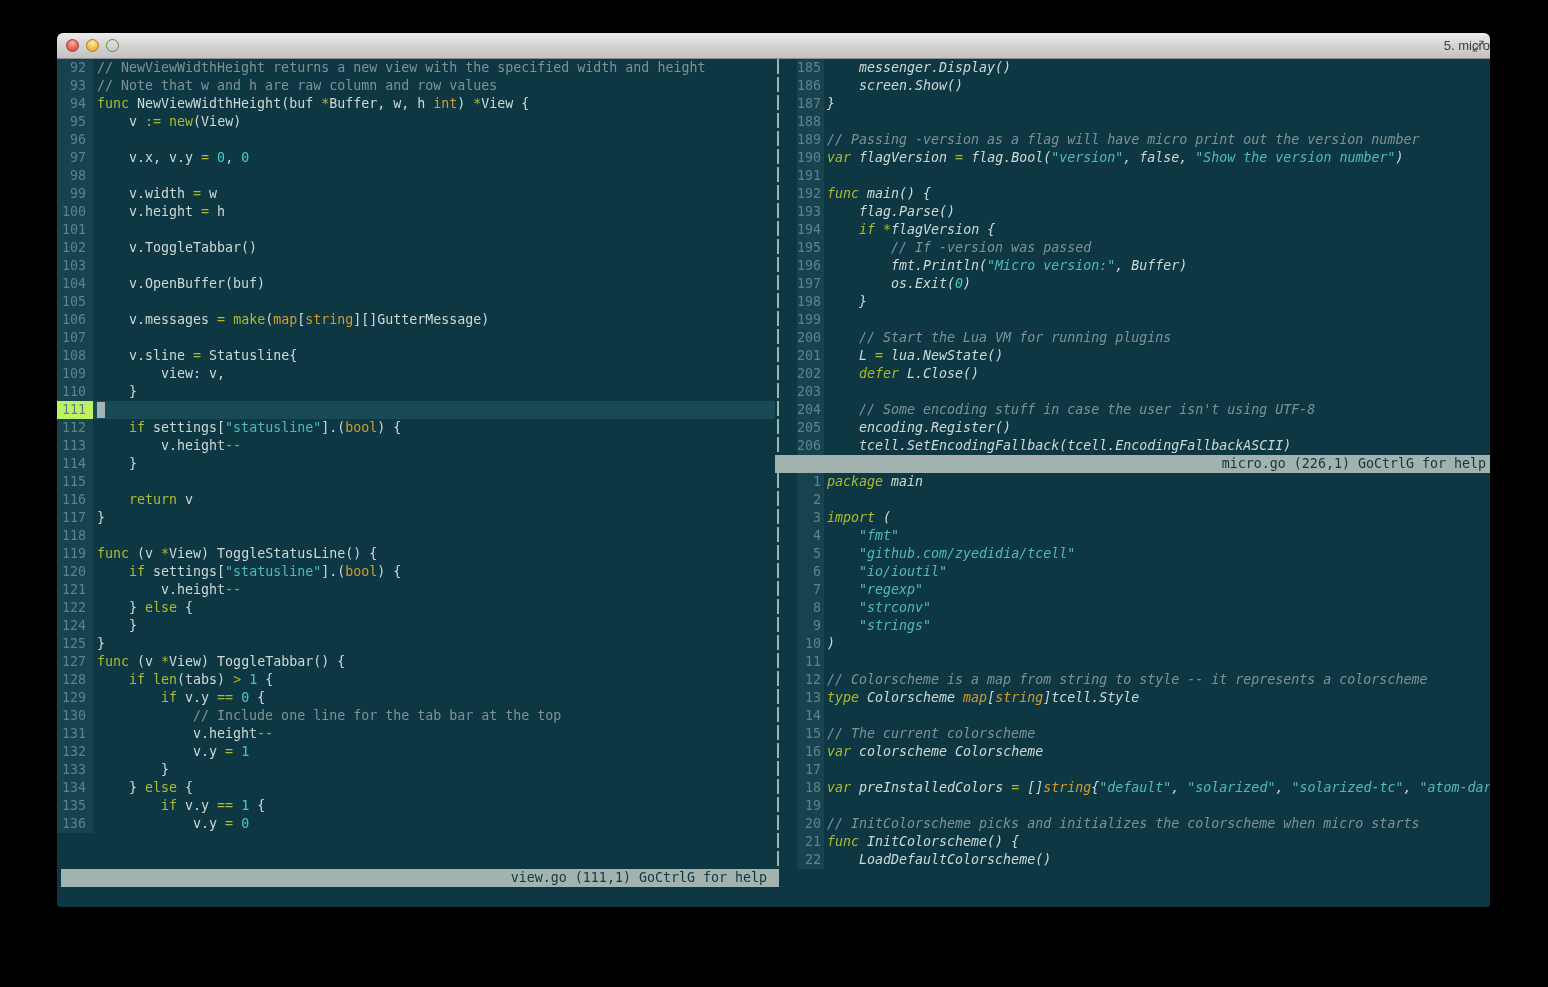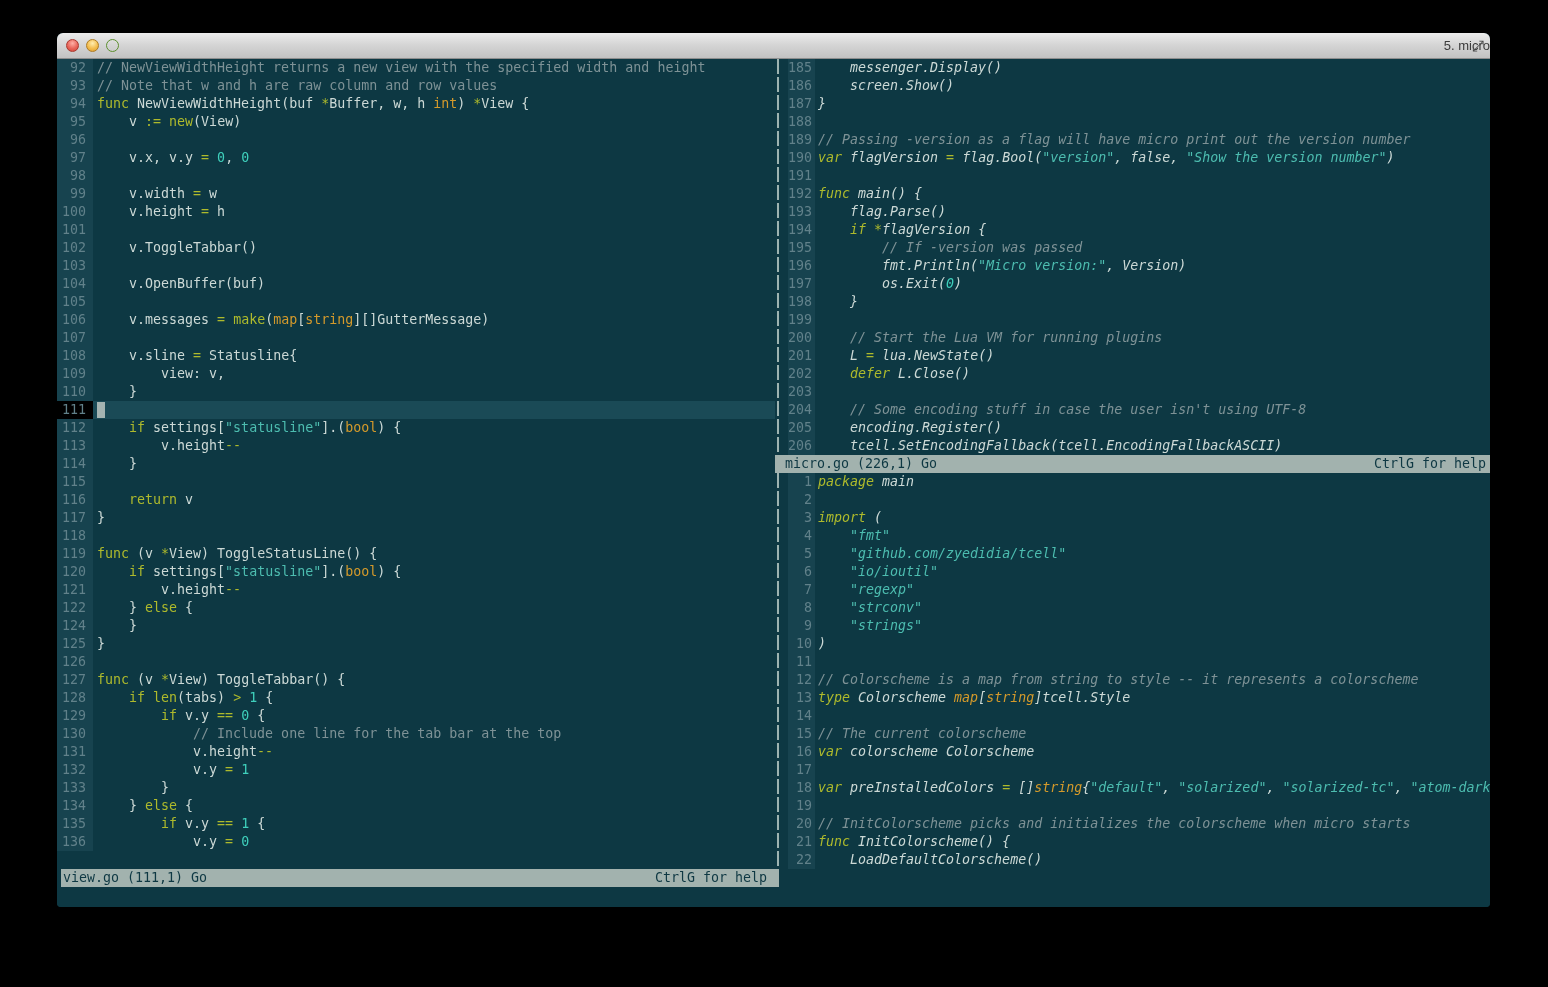--- a/index.html
+++ b/index.html
@@ -21,34 +21,34 @@
   .light.green{background:radial-gradient(circle at 50% 30%,#d8f6c0,#8ecf57 55%,#67ad36;);border:1px solid #5c8f2e;}
   .resize{position:absolute;right:6px;top:3px;font-size:15px;color:#4c4c4c;line-height:20px;}
   
   .editor{position:relative;width:1433px;height:827px;background:var(--bg);
           font-size:13.3px;line-height:18px;color:var(--plain);}
   .pane{position:absolute;overflow:hidden;background:var(--bg);}
   .row{display:flex;height:18px;white-space:pre;}
   .ln{flex:none;width:36px;box-sizing:border-box;padding-right:7px;text-align:right;
       background:var(--gutter);color:var(--lnum);}
   .code{flex:1;min-width:0;overflow:hidden;padding-left:4px;}
-  .right-pane .ln{width:27px;margin-left:13px;padding-right:3px;}
+  .right-pane .ln{width:27px;margin-left:22px;padding-right:3px;}
   .right-pane .code{padding-left:3px;font-style:italic;}
   .cur{background:var(--cursorline);}
-  .cur .ln{background:#000000;text-align:right;}
+  .cur .ln{background:#bef264;text-align:right;}
   .cursor{display:inline-block;width:8px;height:16px;margin-top:1px;vertical-align:top;
           background:var(--cursor);}
   .divider{position:absolute;left:2px;top:0;bottom:0;width:2px;
            background:repeating-linear-gradient(to bottom,var(--divider) 0 15px,transparent 15px 18px);}
   
   .p{color:var(--plain);} .k{color:var(--keyword);} .t{color:var(--type);}
   .s{color:var(--string);} .n{color:var(--number);} .c{color:var(--comment);}
   
   .sbar{position:absolute;height:18px;background:var(--sbar);color:var(--sbartext);
-        display:flex;justify-content:space-between;box-sizing:border-box;overflow:hidden;}
+        display:flex;justify-content:flex-end;box-sizing:border-box;overflow:hidden;}
   .sbar-left{left:4px;top:810px;width:718px;padding:0 12px 0 2px;}
   .sbar-mid{left:718px;top:396px;width:715px;padding:0 4px 0 10px;}
   .sbar-br{left:718px;top:848px;width:715px;padding:0 18px 0 10px;}
   .cmdline{position:absolute;left:0;top:828px;width:1433px;height:20px;background:var(--bg);}
   
   .pane-view{left:0;top:0;width:718px;height:810px;}
   .pane-micro{left:718px;top:0;width:715px;height:396px;}
   .pane-colorscheme{left:718px;top:414px;width:715px;height:396px;}
 </style>
 </head>
@@ -96,21 +96,20 @@
           <div class="row"><span class="ln">115</span><span class="code"></span></div>
           <div class="row"><span class="ln">116</span><span class="code"><span class="p">    </span><span class="k">return</span><span class="p"> v</span></span></div>
           <div class="row"><span class="ln">117</span><span class="code"><span class="p">}</span></span></div>
           <div class="row"><span class="ln">118</span><span class="code"></span></div>
           <div class="row"><span class="ln">119</span><span class="code"><span class="k">func</span><span class="p"> (v </span><span class="k">*</span><span class="p">View) ToggleStatusLine() {</span></span></div>
           <div class="row"><span class="ln">120</span><span class="code"><span class="p">    </span><span class="k">if</span><span class="p"> settings[</span><span class="s">"statusline"</span><span class="p">].(</span><span class="t">bool</span><span class="p">) {</span></span></div>
           <div class="row"><span class="ln">121</span><span class="code"><span class="p">        v.height</span><span class="k">--</span></span></div>
           <div class="row"><span class="ln">122</span><span class="code"><span class="p">    } </span><span class="k">else</span><span class="p"> {</span></span></div>
           <div class="row"><span class="ln">124</span><span class="code"><span class="p">    }</span></span></div>
           <div class="row"><span class="ln">125</span><span class="code"><span class="p">}</span></span></div>
-          <div class="row"><span class="ln">126</span><span class="code"></span></div>
           <div class="row"><span class="ln">127</span><span class="code"><span class="k">func</span><span class="p"> (v </span><span class="k">*</span><span class="p">View) ToggleTabbar() {</span></span></div>
           <div class="row"><span class="ln">128</span><span class="code"><span class="p">    </span><span class="k">if</span><span class="p"> </span><span class="k">len</span><span class="p">(tabs) </span><span class="k">&gt;</span><span class="p"> </span><span class="n">1</span><span class="p"> {</span></span></div>
           <div class="row"><span class="ln">129</span><span class="code"><span class="p">        </span><span class="k">if</span><span class="p"> v.y </span><span class="k">==</span><span class="p"> </span><span class="n">0</span><span class="p"> {</span></span></div>
           <div class="row"><span class="ln">130</span><span class="code"><span class="c">            // Include one line for the tab bar at the top</span></span></div>
           <div class="row"><span class="ln">131</span><span class="code"><span class="p">            v.height</span><span class="k">--</span></span></div>
           <div class="row"><span class="ln">132</span><span class="code"><span class="p">            v.y </span><span class="k">=</span><span class="p"> </span><span class="n">1</span></span></div>
           <div class="row"><span class="ln">133</span><span class="code"><span class="p">        }</span></span></div>
           <div class="row"><span class="ln">134</span><span class="code"><span class="p">    } </span><span class="k">else</span><span class="p"> {</span></span></div>
           <div class="row"><span class="ln">135</span><span class="code"><span class="p">        </span><span class="k">if</span><span class="p"> v.y </span><span class="k">==</span><span class="p"> </span><span class="n">1</span><span class="p"> {</span></span></div>
           <div class="row"><span class="ln">136</span><span class="code"><span class="p">            v.y </span><span class="k">=</span><span class="p"> </span><span class="n">0</span></span></div>
@@ -122,21 +121,21 @@
           <div class="row"><span class="ln">186</span><span class="code"><span class="p">    screen.Show()</span></span></div>
           <div class="row"><span class="ln">187</span><span class="code"><span class="p">}</span></span></div>
           <div class="row"><span class="ln">188</span><span class="code"></span></div>
           <div class="row"><span class="ln">189</span><span class="code"><span class="c">// Passing -version as a flag will have micro print out the version number</span></span></div>
           <div class="row"><span class="ln">190</span><span class="code"><span class="k">var</span><span class="p"> flagVersion </span><span class="k">=</span><span class="p"> flag.Bool(</span><span class="s">"version"</span><span class="p">, false, </span><span class="s">"Show the version number"</span><span class="p">)</span></span></div>
           <div class="row"><span class="ln">191</span><span class="code"></span></div>
           <div class="row"><span class="ln">192</span><span class="code"><span class="k">func</span><span class="p"> main() {</span></span></div>
           <div class="row"><span class="ln">193</span><span class="code"><span class="p">    flag.Parse()</span></span></div>
           <div class="row"><span class="ln">194</span><span class="code"><span class="p">    </span><span class="k">if</span><span class="p"> </span><span class="k">*</span><span class="p">flagVersion {</span></span></div>
           <div class="row"><span class="ln">195</span><span class="code"><span class="c">        // If -version was passed</span></span></div>
-          <div class="row"><span class="ln">196</span><span class="code"><span class="p">        fmt.Println(</span><span class="s">"Micro version:"</span><span class="p">, Version)</span></span></div>
+          <div class="row"><span class="ln">196</span><span class="code"><span class="p">        fmt.Println(</span><span class="s">"Micro version:"</span><span class="p">, Buffer)</span></span></div>
           <div class="row"><span class="ln">197</span><span class="code"><span class="p">        os.Exit(</span><span class="n">0</span><span class="p">)</span></span></div>
           <div class="row"><span class="ln">198</span><span class="code"><span class="p">    }</span></span></div>
           <div class="row"><span class="ln">199</span><span class="code"></span></div>
           <div class="row"><span class="ln">200</span><span class="code"><span class="c">    // Start the Lua VM for running plugins</span></span></div>
           <div class="row"><span class="ln">201</span><span class="code"><span class="p">    L </span><span class="k">=</span><span class="p"> lua.NewState()</span></span></div>
           <div class="row"><span class="ln">202</span><span class="code"><span class="p">    </span><span class="k">defer</span><span class="p"> L.Close()</span></span></div>
           <div class="row"><span class="ln">203</span><span class="code"></span></div>
           <div class="row"><span class="ln">204</span><span class="code"><span class="c">    // Some encoding stuff in case the user isn't using UTF-8</span></span></div>
           <div class="row"><span class="ln">205</span><span class="code"><span class="p">    encoding.Register()</span></span></div>
           <div class="row"><span class="ln">206</span><span class="code"><span class="p">    tcell.SetEncodingFallback(tcell.EncodingFallbackASCII)</span></span></div>

